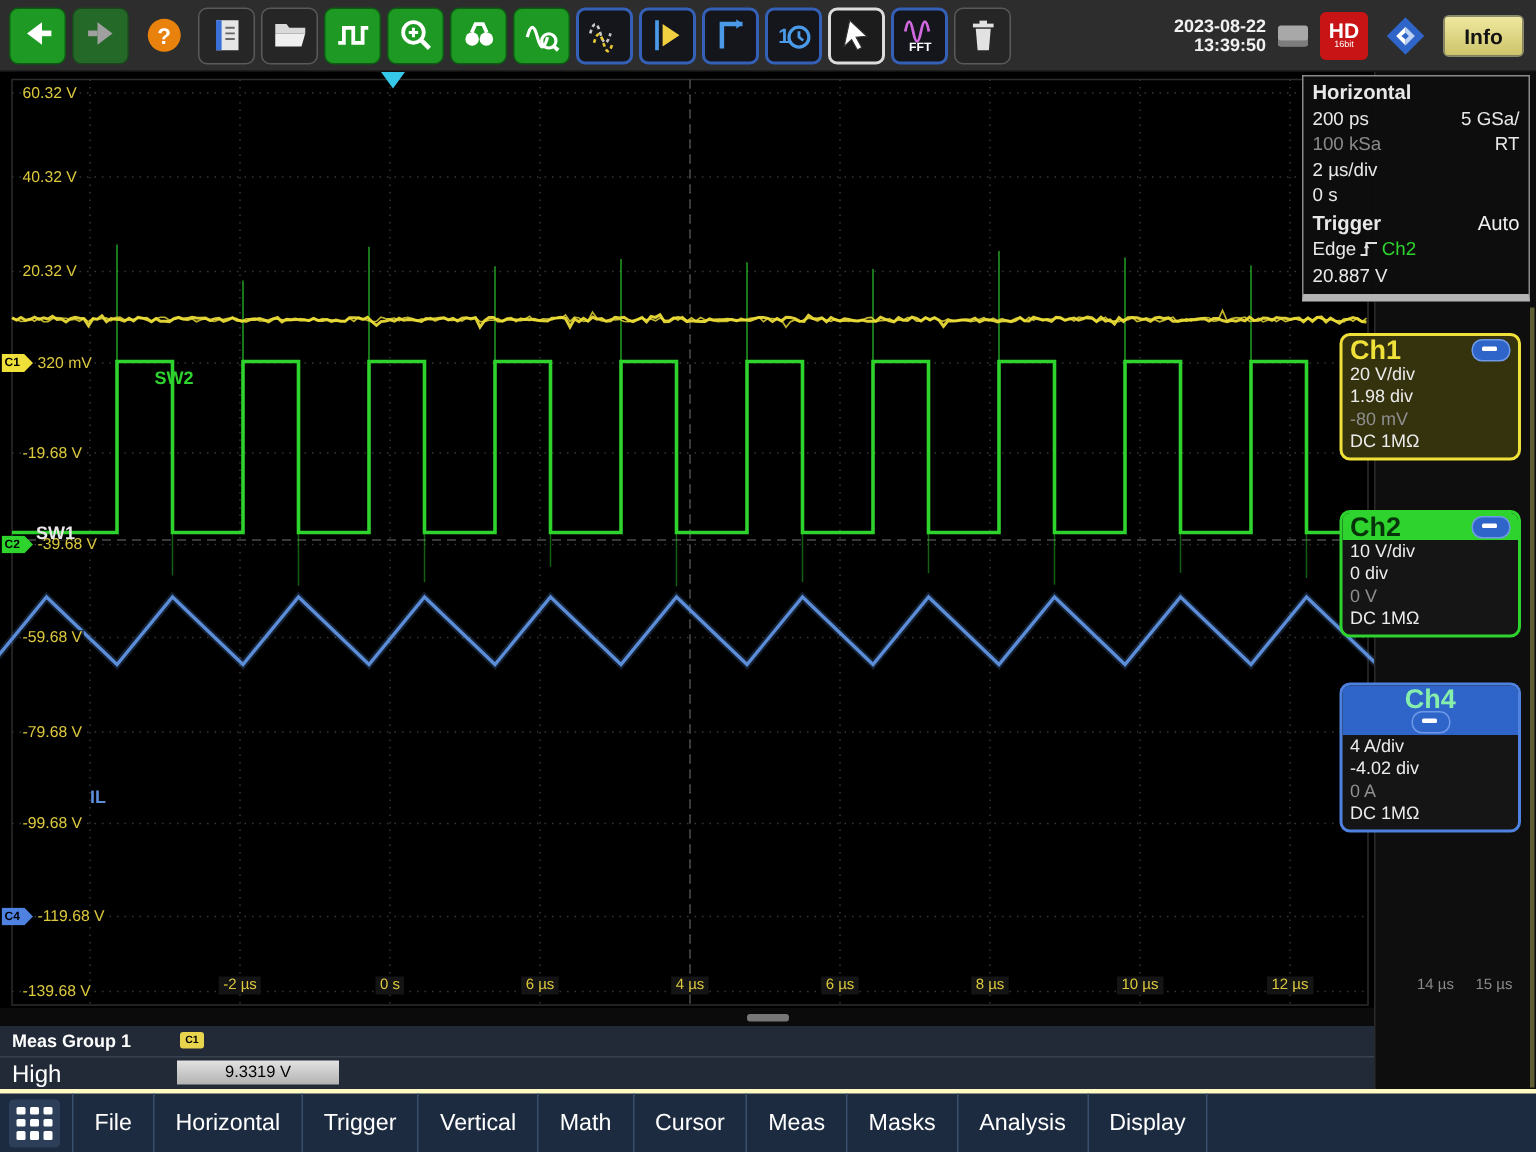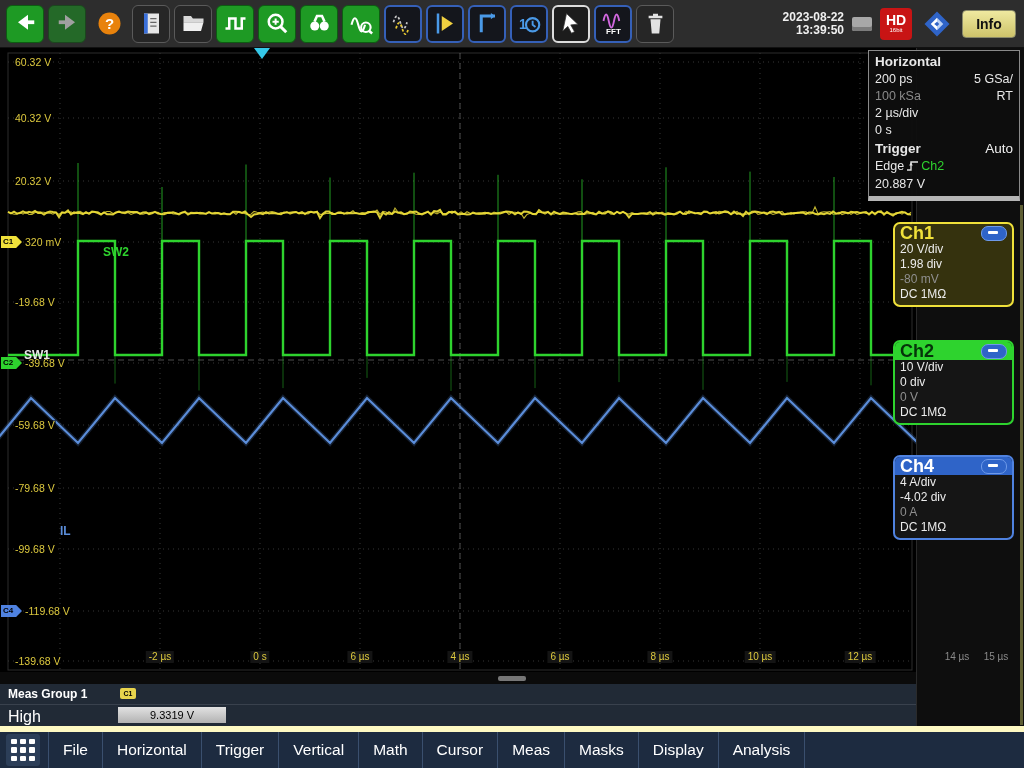--- a/index.html
+++ b/index.html
@@ -68,36 +68,36 @@
   .chb-body{padding:0 5px 3px;}
   .chb-body div{line-height:15px;white-space:nowrap;}
   .chb-body .dim{color:#8f8f8f;}
   .pill{width:24px;height:13px;border-radius:7px;background:#2f64c8;position:relative;border:1px solid #6f9ae8;}
   .pill::after{content:'';position:absolute;left:6px;top:4px;width:10px;height:3px;background:#fff;border-radius:1px;}
   .chb-ch1{border-color:#f0e13a;background:#35320e;}
   .chb-ch1 .chb-head{color:#f0e13a;}
   .chb-ch2{border-color:#2ed32e;}
   .chb-ch2 .chb-head{background:#2ed32e;color:#06330a;}
   .chb-ch4{border-color:#4f82e0;}
-  .chb-ch4 .chb-head{background:#2f64c8;color:#ffffff;}
+  .chb-ch4 .chb-head{background:#2f64c8;color:#86efac;flex-direction:column;}
 
   
   .meas-bar{position:absolute;left:0;top:684px;width:916px;height:42px;background:#212a36;box-sizing:border-box;}
   .meas-row1{height:20px;border-bottom:1px solid #39414d;position:relative;}
   .meas-group{position:absolute;left:8px;top:3px;font-size:12px;font-weight:bold;color:#fff;}
   .meas-chip{position:absolute;left:120px;top:4px;width:16px;height:11px;background:#e8d44d;color:#000;
              font-size:7px;font-weight:bold;text-align:center;line-height:11px;border-radius:2px;}
   .meas-row2{position:relative;height:21px;}
   .meas-name{position:absolute;left:8px;top:3px;font-size:16px;color:#fff;}
   .meas-value{position:absolute;left:118px;top:2px;width:108px;height:16px;background:linear-gradient(#e2e2e2,#b2b2b2);
               color:#000;font-size:11px;text-align:center;line-height:16px;}
 
   
   .menubar{position:absolute;left:0;top:726px;width:1024px;height:42px;background:#1d2b40;
-           display:flex;align-items:center;border-top:6px solid #fef9c3;box-sizing:border-box;}
+           display:flex;align-items:center;border-top:3px solid #fef9c3;box-sizing:border-box;}
   .apps-icon{width:34px;height:32px;margin:0 8px 0 6px;background:#2c3e58;border-radius:3px;
              display:grid;grid-template-columns:repeat(3,1fr);gap:3px;padding:5px;box-sizing:border-box;cursor:pointer;}
   .apps-icon i{background:#fff;border-radius:1px;}
   .menu-items{display:flex;height:100%;}
   .mi{display:flex;align-items:center;padding:0 14px;font-size:15.5px;color:#fff;
       border-right:1px solid #3a4f6e;cursor:pointer;}
   .mi:first-child{border-left:1px solid #3a4f6e;}
 </style>
 </head>
 <body>
@@ -419,18 +419,18 @@
     </div>
     <div class="menu-items" id="menu-items">
         <div class="mi">File</div>
         <div class="mi">Horizontal</div>
         <div class="mi">Trigger</div>
         <div class="mi">Vertical</div>
         <div class="mi">Math</div>
         <div class="mi">Cursor</div>
         <div class="mi">Meas</div>
         <div class="mi">Masks</div>
+        <div class="mi">Analysis</div>
         <div class="mi">Display</div>
-        <div class="mi">Analysis</div>
       </div>
   </div>
 
 </div>
 
 </body></html>

